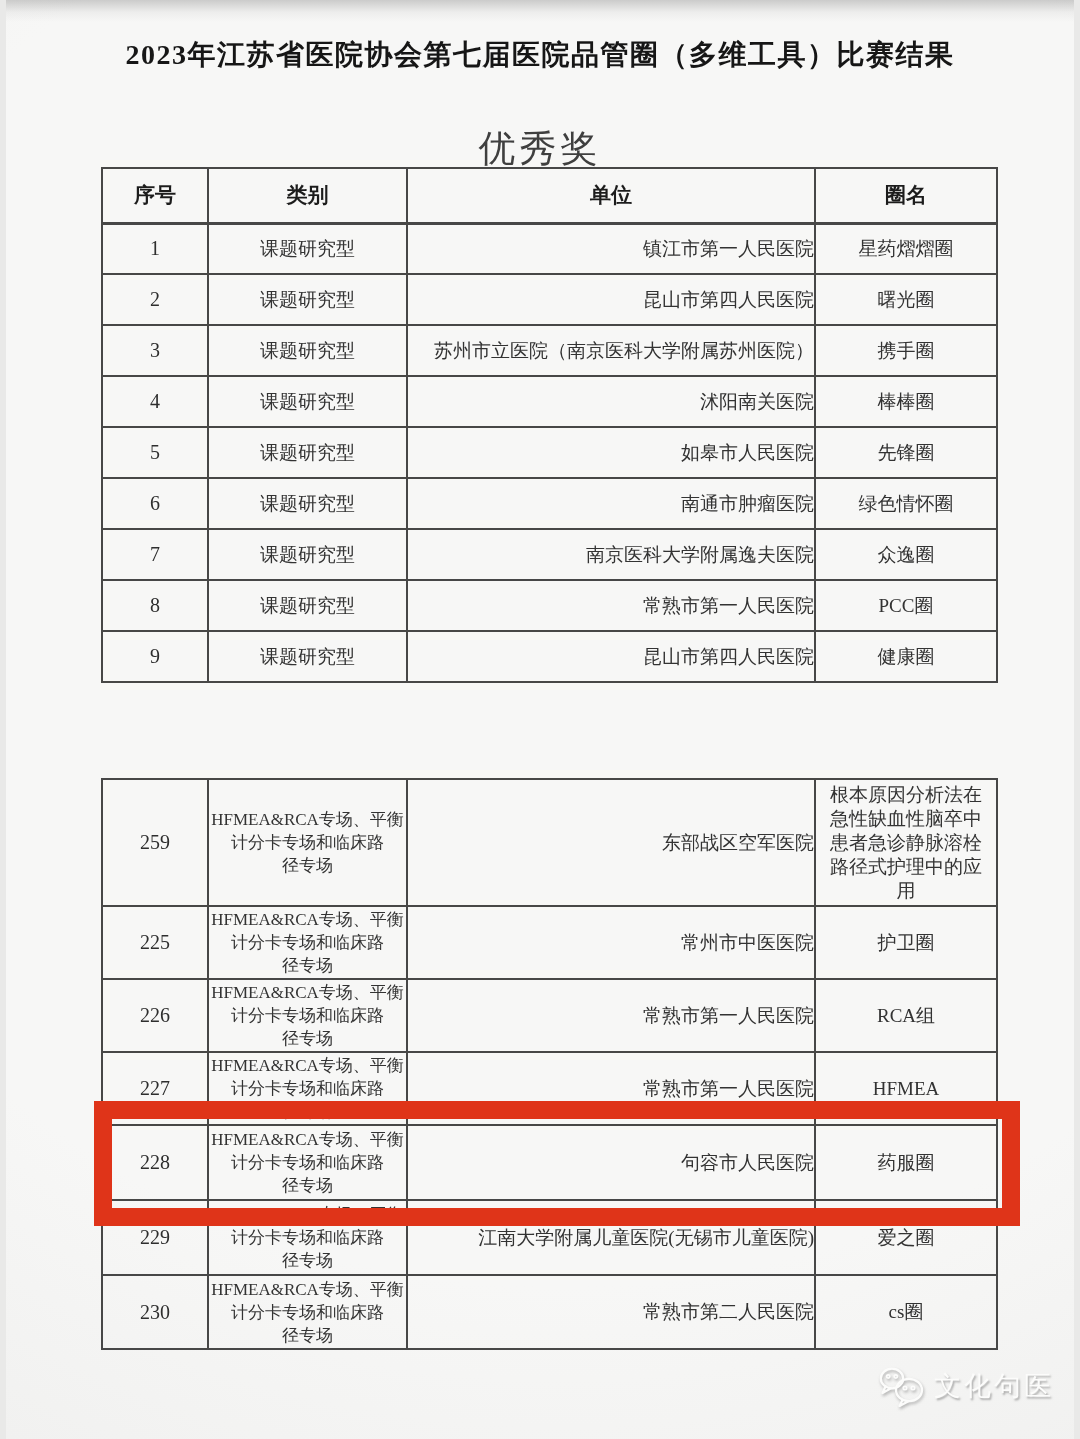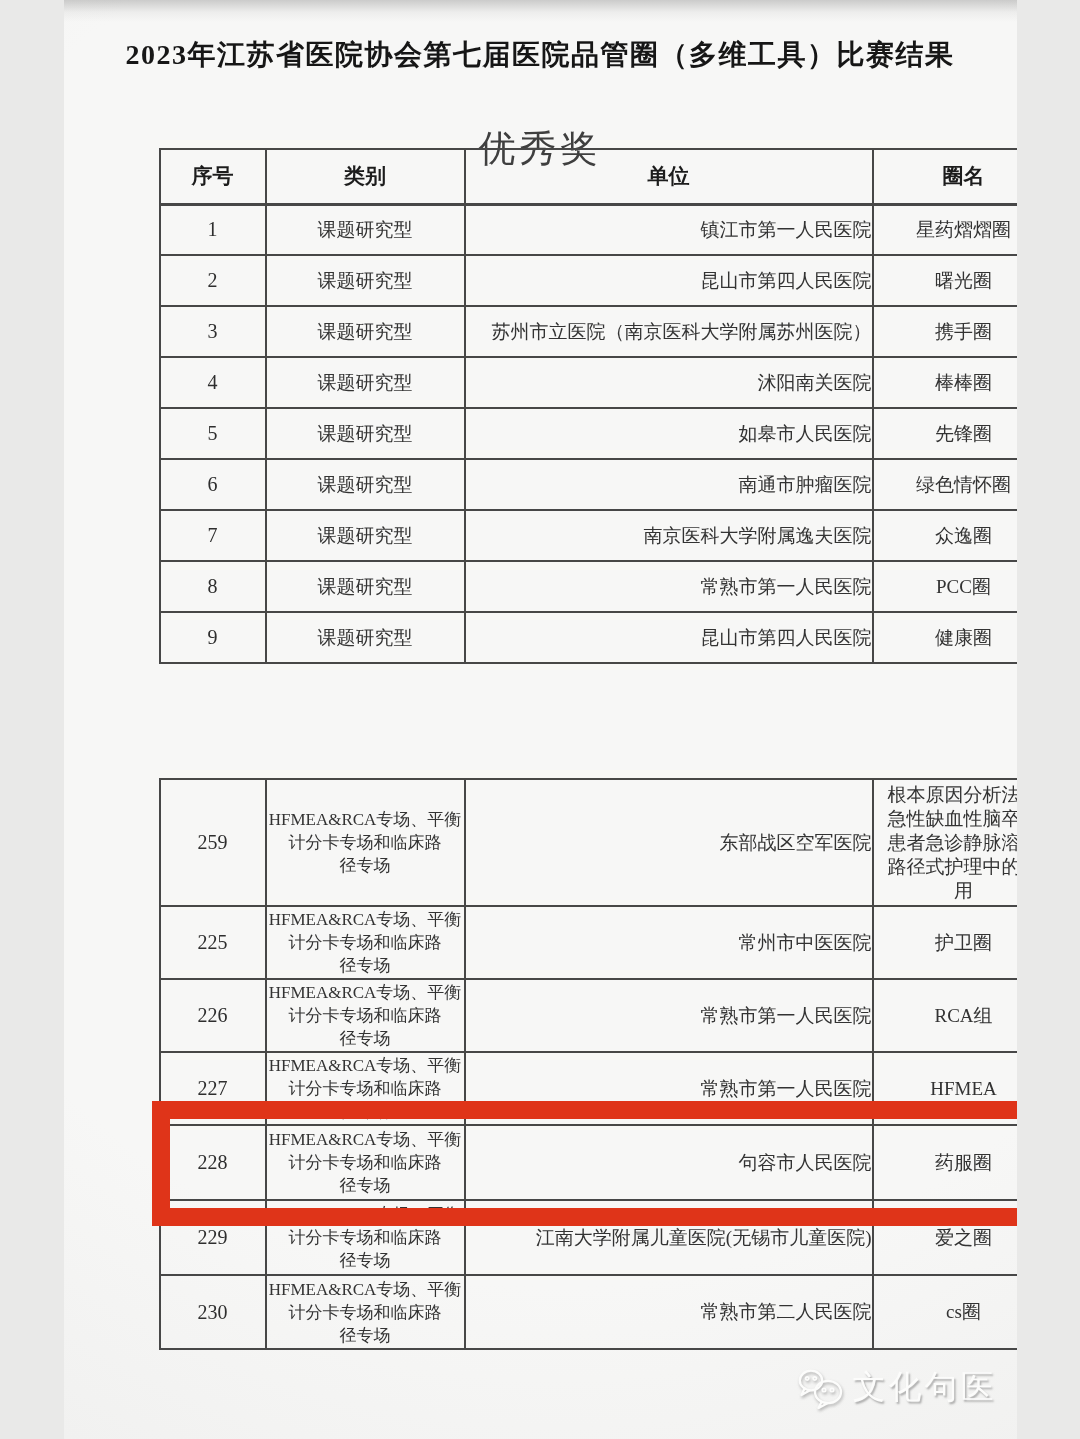--- a/index.html
+++ b/index.html
@@ -3,21 +3,21 @@
 <meta charset="utf-8">
 <style>
   * { margin:0; padding:0; box-sizing:border-box; }
   html,body { width:100%; }
   body{
     font-family:"Liberation Serif","DejaVu Serif",serif;
     background:#e9e9e8;
   }
   .page{
     position:relative;
-    width:953px; height:1439px;
+    width:1068px; height:1439px;
     margin:0 auto;
     overflow:hidden;
     background:radial-gradient(145% 95% at 52% 40%, #f7f7f6 52%, #ededec 86%, #e3e3e2 100%);
   }
   .top-shade{
     position:absolute; left:0; top:0; width:100%; height:22px;
     background:linear-gradient(180deg, rgba(90,90,90,.28), rgba(120,120,120,.08) 55%, rgba(0,0,0,0));
     pointer-events:none;
   }
   .doc-title{
@@ -30,21 +30,21 @@
     position:absolute; left:0; top:124px; width:100%;
     text-align:center;
     font-size:37px; font-weight:400; color:#3f3f3f;
     letter-spacing:4px;
   }
   table.t{
     position:absolute; left:95px; width:895px;
     border-collapse:collapse; table-layout:fixed;
     color:#333;
   }
-  table.t1{ top:148px;padding-left:28px; }
+  table.t1{ top:167px;padding-left:28px; }
   table.t2{ top:778px; }
   .t th, .t td{
     border:2px solid #474747;
     text-align:center; vertical-align:middle;
     overflow:hidden;
   }
   .t1 thead tr{ height:55px; }
   .t1 thead th{ font-size:21px; font-weight:bold; color:#1c1c1c; border-bottom-width:3px; }
   .t1 tbody tr{ height:51px; }
   .t td{ font-size:19px; }
@@ -62,21 +62,21 @@
   .watermark{
     position:absolute; top:1365px; right:20px;
     display:flex; align-items:center; gap:7px;
     z-index:3;
   }
   .watermark svg{
     filter:drop-shadow(1.5px 2px 1.5px rgba(125,125,125,.55));
   }
   .watermark-label{
     font-family:"Liberation Sans","DejaVu Sans",sans-serif;
-    font-size:33px; letter-spacing:3px;
+    font-size:27px; letter-spacing:3px;
     color:#fcfcfb;
     text-shadow:1.5px 2px 2px rgba(125,125,125,.6);
   }
 </style>
 </head>
 <body>
 
 <div class="page">
   <div class="top-shade"></div>
 

